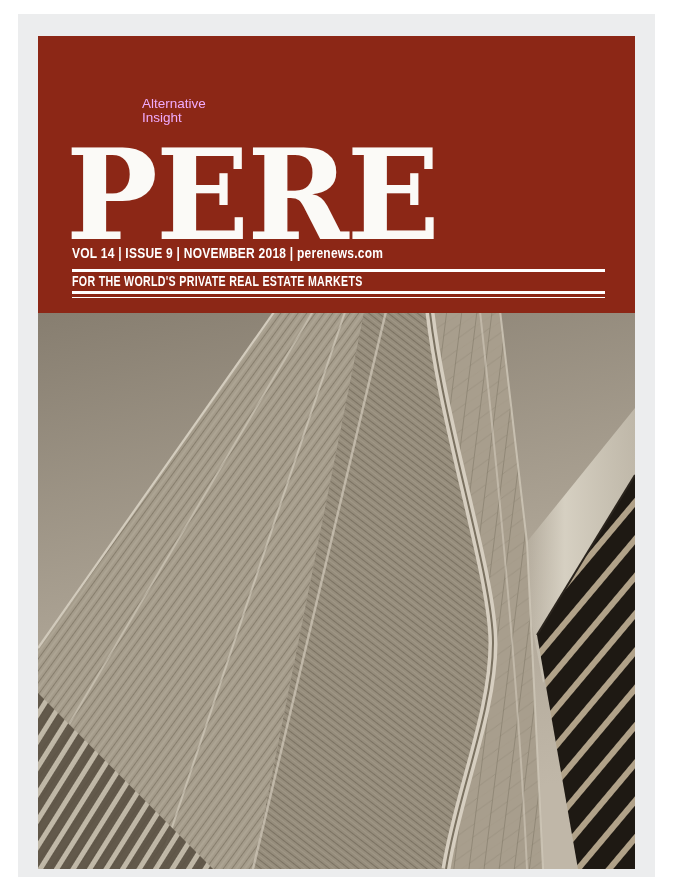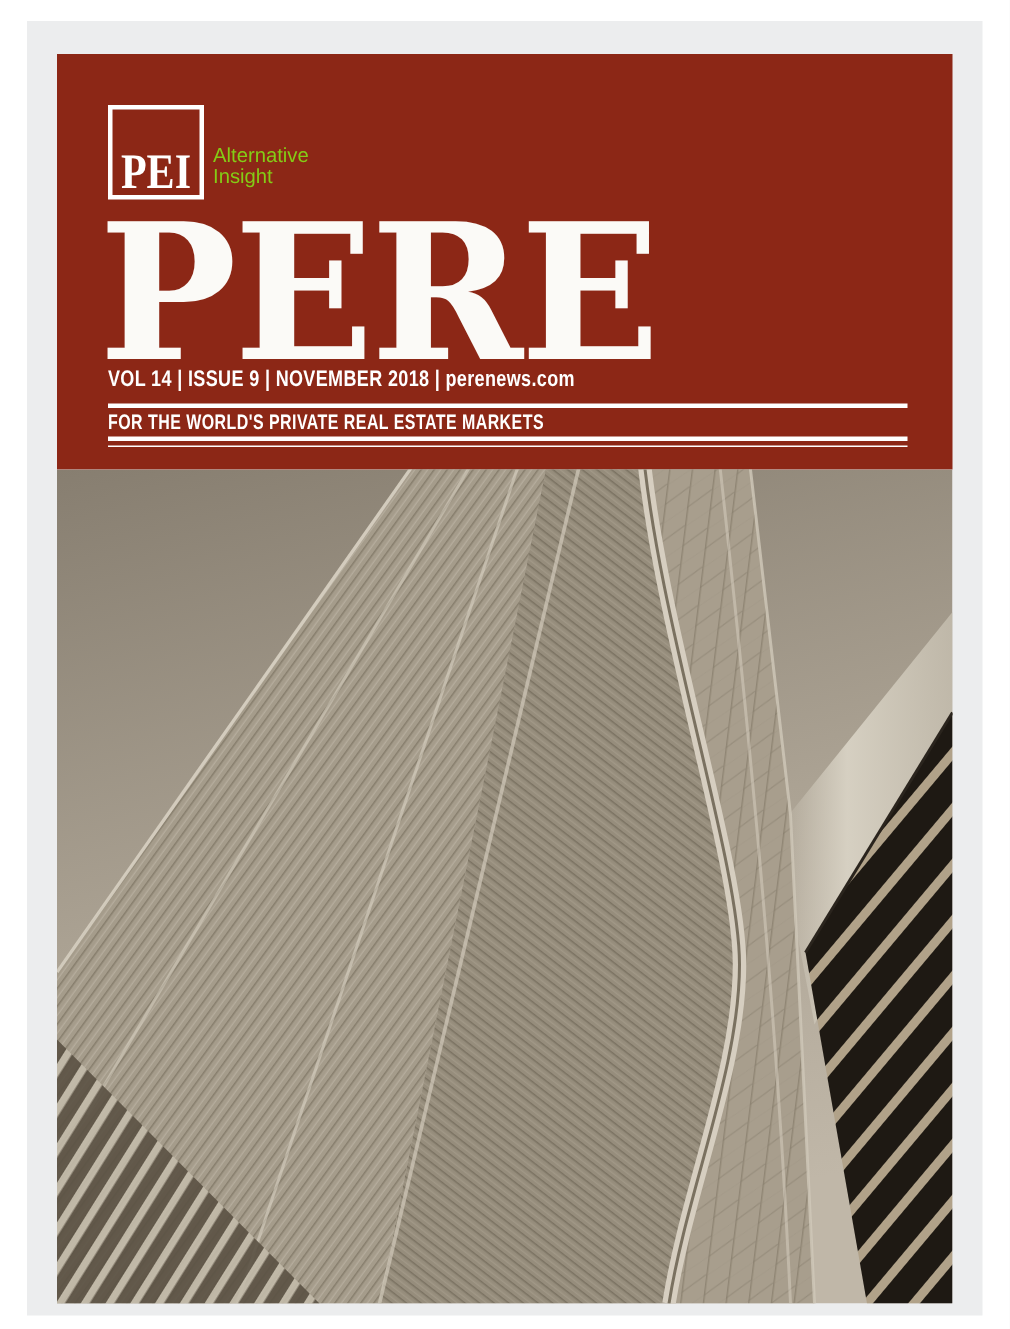--- a/index.html
+++ b/index.html
@@ -6,21 +6,21 @@
     font-family:"Liberation Sans", sans-serif;}
   .root{position:relative;width:673px;height:886px;background:#ffffff;}
   .canvas{position:absolute;left:18px;top:14px;width:637px;height:863px;background:#ecedee;}
 
   
   .cover-head{position:absolute;left:38px;top:36px;width:597px;height:277px;background:#8c2716;}
   .pei-box{position:absolute;left:34px;top:34px;width:58px;height:57px;border:3px solid #fff;}
   .pei-text{position:absolute;left:0;bottom:-4px;width:100%;text-align:center;color:#fff;
     font-family:"Liberation Serif", serif;font-weight:bold;font-size:33px;
     transform:scaleX(.85);transform-origin:center bottom;letter-spacing:0;}
-  .pei-tagline{position:absolute;left:104px;top:61px;color:#84cc16;font-size:13.5px;line-height:14px;}
+  .pei-tagline{position:absolute;left:104px;top:61px;color:#f0abfc;font-size:13.5px;line-height:14px;}
   .masthead{position:absolute;left:28px;top:96px;color:#fbfaf7;
     font-family:"DejaVu Serif", serif;font-weight:bold;font-size:126px;line-height:1;
     letter-spacing:-2px;transform:scaleX(.97);transform-origin:left top;white-space:nowrap;}
   .issue-line{position:absolute;left:34px;top:208px;color:#fff;font-weight:bold;font-size:15px;
     transform:scaleX(.8);transform-origin:left top;white-space:nowrap;letter-spacing:.3px;}
   .rule{position:absolute;background:#fff;}
   .ruleA{left:34px;top:233px;width:533px;height:2.5px;}
   .strapline{position:absolute;left:34px;top:237px;color:#fff;font-weight:bold;font-size:14px;
     transform:scaleX(.76);transform-origin:left top;white-space:nowrap;letter-spacing:.4px;}
   .ruleB{left:34px;top:255px;width:533px;height:2.5px;}
@@ -40,23 +40,20 @@
   .story-subtitle{position:absolute;left:72px;top:49px;color:#fff;font-size:18.5px;
     transform:scaleX(.88);transform-origin:left top;white-space:nowrap;letter-spacing:.2px;}
 </style>
 </head>
 <body>
 
 <div class="root">
   <div class="canvas"></div>
 
   <div class="cover-head">
-    <div class="pei-box">
-      <div class="pei-text">PEI</div>
-    </div>
     <div class="pei-tagline">
       <div>Alternative</div>
       <div>Insight</div>
     </div>
     <div class="masthead">PERE</div>
     <div class="issue-line">VOL 14 | ISSUE 9 | NOVEMBER 2018 | perenews.com</div>
     <div class="rule ruleA"></div>
     <div class="strapline">FOR THE WORLD'S PRIVATE REAL ESTATE MARKETS</div>
     <div class="rule ruleB"></div>
     <div class="rule ruleB2"></div>

